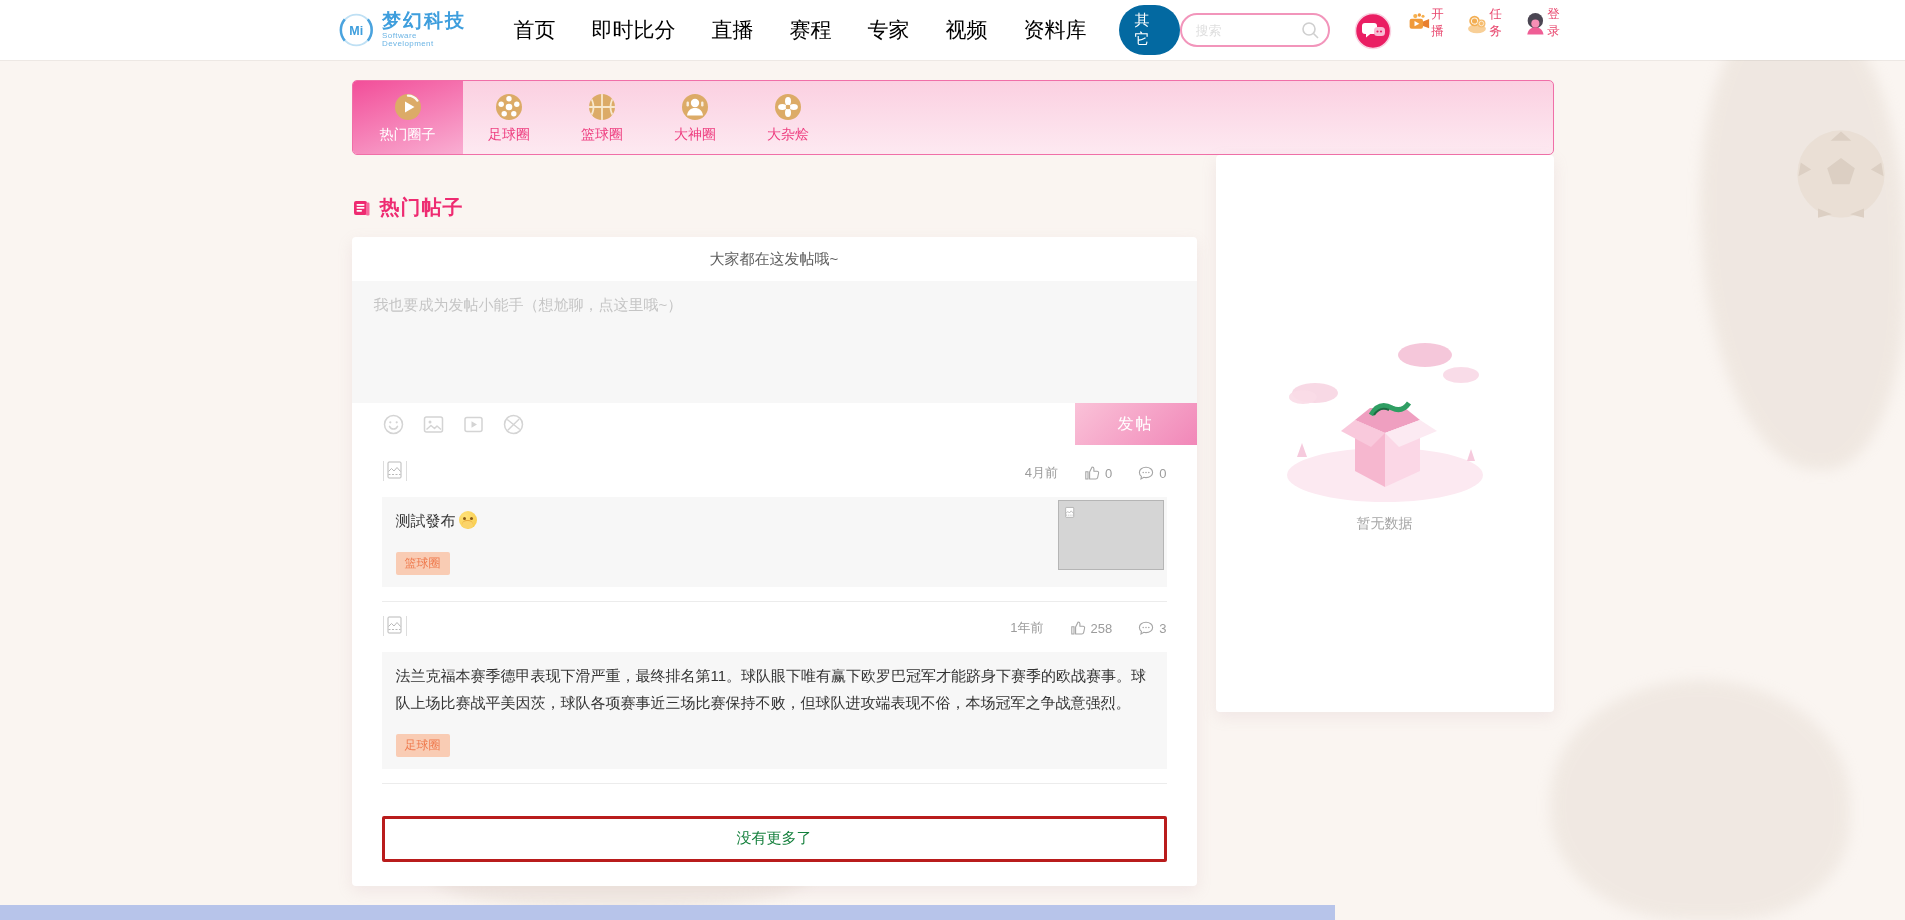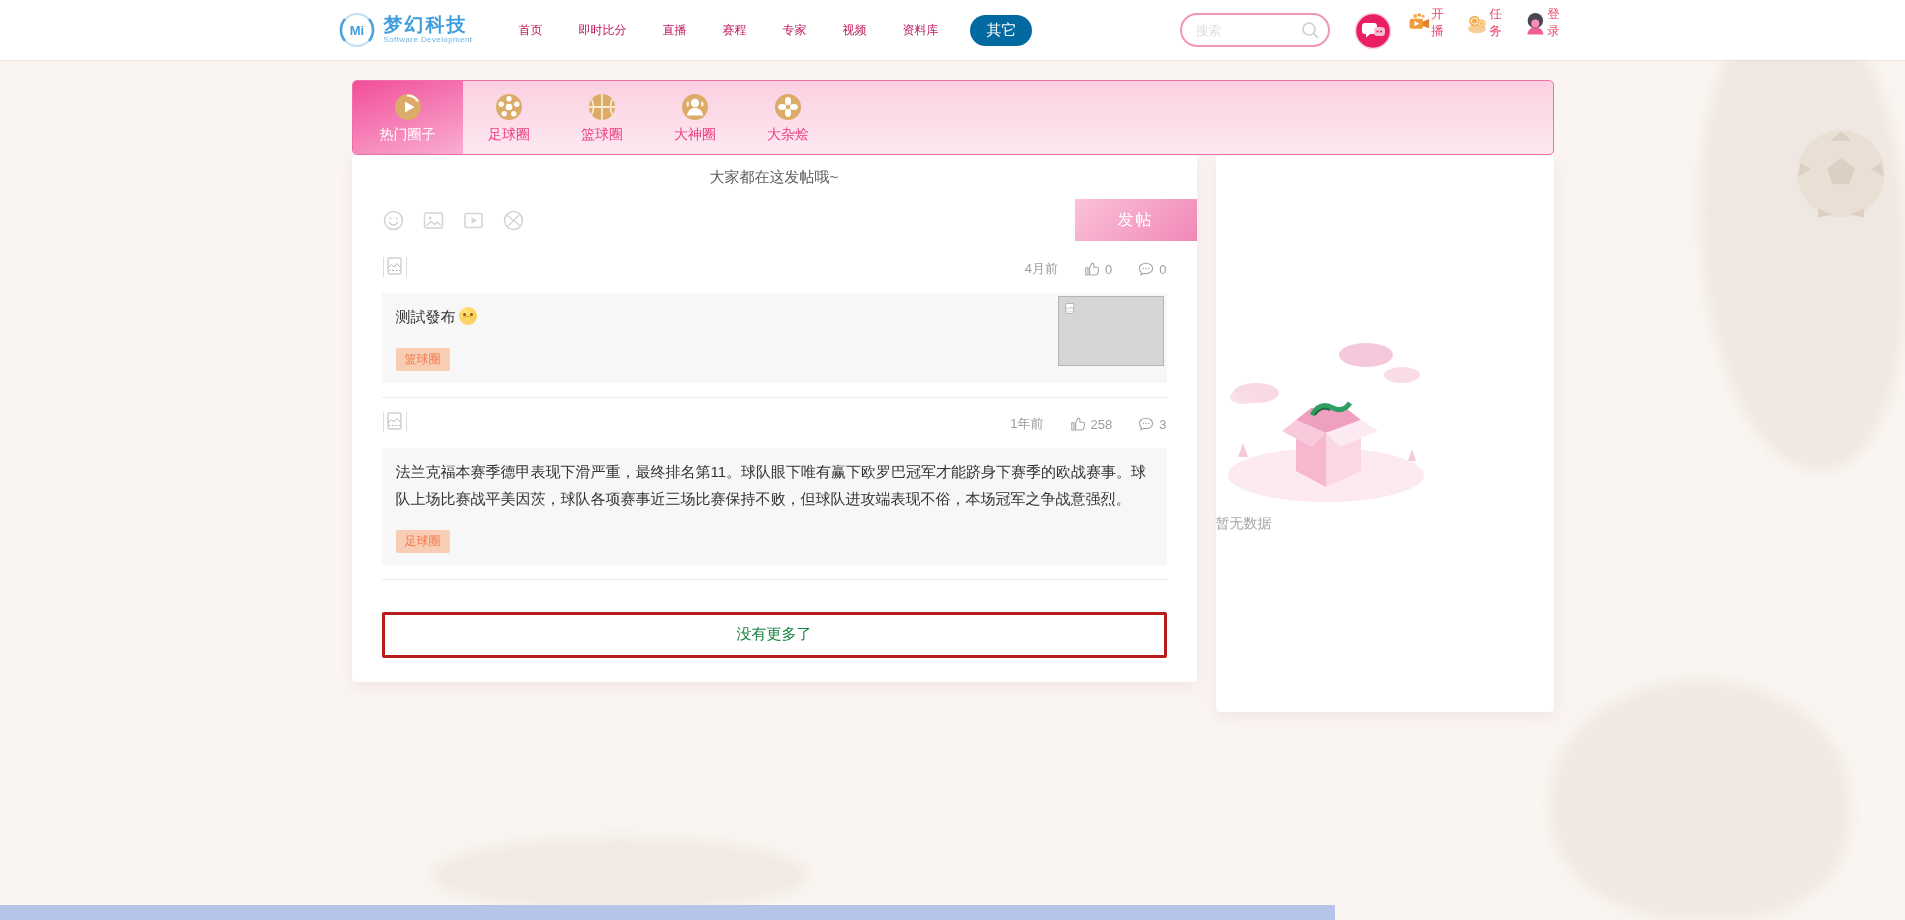--- a/index.html
+++ b/index.html
@@ -21,21 +21,21 @@
   .blue-strip { position:absolute; left:0; bottom:0; width:1335px; height:15px; background:#b7c4ea; z-index:1; }
 
   
   .topnav { position:relative; z-index:6; height:60px; background:#fff; box-shadow:0 1px 0 rgba(0,0,0,.05); }
   .topnav-inner { width:1230px; margin:0 auto; height:100%; display:flex; align-items:center; }
   .logo { display:flex; align-items:center; gap:8px; cursor:pointer; }
   .logo-text { display:flex; flex-direction:column; line-height:1.1; }
   .logo-title { font-size:19px; font-weight:bold; color:#3e9edd; letter-spacing:2px; }
   .logo-sub { font-size:8px; color:#6cb4e4; letter-spacing:.4px; }
   .nav-items { display:flex; align-items:center; gap:36px; margin-left:46px; }
-  .nav-item { font-size:12px; color:#be185d; cursor:pointer; white-space:nowrap; }
+  .nav-item { font-size:21px; color:#000000; cursor:pointer; white-space:nowrap; }
   .nav-pill { margin-left:32px; background:#0369a1; color:#fff; font-size:15px; padding:6px 16px; border-radius:999px; cursor:pointer; }
   .search-wrap { margin-left:auto; position:relative; width:150px; height:34px; }
   .search-input { width:150px; height:34px; border:2px solid #f295bb; border-radius:999px;
     padding:0 34px 0 14px; font-size:13px; color:#888; outline:none; background:#fff; font-family:inherit; }
   .search-input::placeholder { color:#dedede; }
   .search-icon { position:absolute; right:11px; top:8px; }
   .nav-actions { display:flex; align-items:flex-start; margin-left:24px; gap:16px; }
   .cs-badge { margin-top:6px; cursor:pointer; }
   .action { display:flex; flex-direction:row; align-items:center; gap:1px; cursor:pointer; width:44px; }
   .action-label { font-size:12.5px; color:#e8466d; }
@@ -92,21 +92,21 @@
 
   
   .emoji { display:inline-block; width:18px; height:18px; margin-left:3px; vertical-align:-3px;
     background:radial-gradient(circle at 35% 30%,#ffe27a,#f7c843); border-radius:50%; position:relative; }
   .emoji::before { content:""; position:absolute; left:4px; top:6px; width:3px; height:3px; border-radius:50%;
     background:#8a5a18; box-shadow:7px 0 0 #8a5a18; }
   .emoji::after { content:""; position:absolute; left:3px; bottom:1px; width:11px; height:7px;
     background:#fbd46a; border-radius:6px 6px 4px 4px; border-top:1px solid #e8a93c; }
 
   
-  .right-card { height:557px; display:flex; flex-direction:column; justify-content:center; }
+  .right-card { height:557px; display:flex; flex-direction:column; align-items:center; justify-content:center; }
   .empty-text { color:#a5a5a5; font-size:14px; margin-top:10px; }
 </style>
 </head>
 <body>
 
 <div class="decor blob blob-right-tall"></div>
 <div class="decor blob blob-right-bottom"></div>
 <div class="decor blob blob-left-mid"></div>
 <div class="decor blob blob-bottom-center"></div>
 <div class="decor ball-decor">
@@ -259,23 +259,36 @@
           <ellipse cx="20.7" cy="15" rx="4.2" ry="3"></ellipse>
         </g>
         <circle cx="15" cy="15" r="2.3" fill="#dcab67"></circle>
       </svg>
       <span class="lbl">大杂烩</span>
     </div>
   </div>
 
 <div class="main">
   <div class="col-left">
+    <div class="section-head">
+      <div class="head-group">
+        <svg width="20" height="20" viewBox="0 0 20 20">
+          <rect x="2" y="3" width="13" height="14" rx="2" fill="#ee2b71"></rect>
+          <rect x="14" y="4.5" width="3.5" height="13" rx="1.2" fill="#f7699e"></rect>
+          <rect x="4.5" y="6" width="8" height="1.7" rx=".8" fill="#fff"></rect>
+          <rect x="4.5" y="9" width="8" height="1.7" rx=".8" fill="#fff"></rect>
+          <rect x="4.5" y="12" width="5.5" height="1.7" rx=".8" fill="#fff"></rect>
+        </svg>
+        <span class="section-title">热门帖子</span>
+      </div>
+    </div>
 
     <div class="card left-card">
       <div class="composer-banner">大家都在这发帖哦~</div>
+      <textarea class="composer-input" placeholder="我也要成为发帖小能手（想尬聊，点这里哦~）" style=""></textarea>
       <div class="composer-toolbar">
         <span id="toolbar-icons" style="display:flex;gap:17px;align-items:center;">
             <span class="toolbar-icon">
               <svg width="23" height="23" viewBox="0 0 23 23">
                 <circle cx="11.5" cy="11.5" r="9" fill="none" stroke="#d4d4d4" stroke-width="1.5"></circle>
                 <circle cx="8.3" cy="9.3" r="1.1" fill="#d4d4d4"></circle>
                 <circle cx="14.7" cy="9.3" r="1.1" fill="#d4d4d4"></circle>
                 <path d="M7.5 13.3c1 1.9 2.3 2.8 4 2.8s3-.9 4-2.8" stroke="#d4d4d4" stroke-width="1.5" fill="none" stroke-linecap="round"></path>
               </svg>
             </span>

